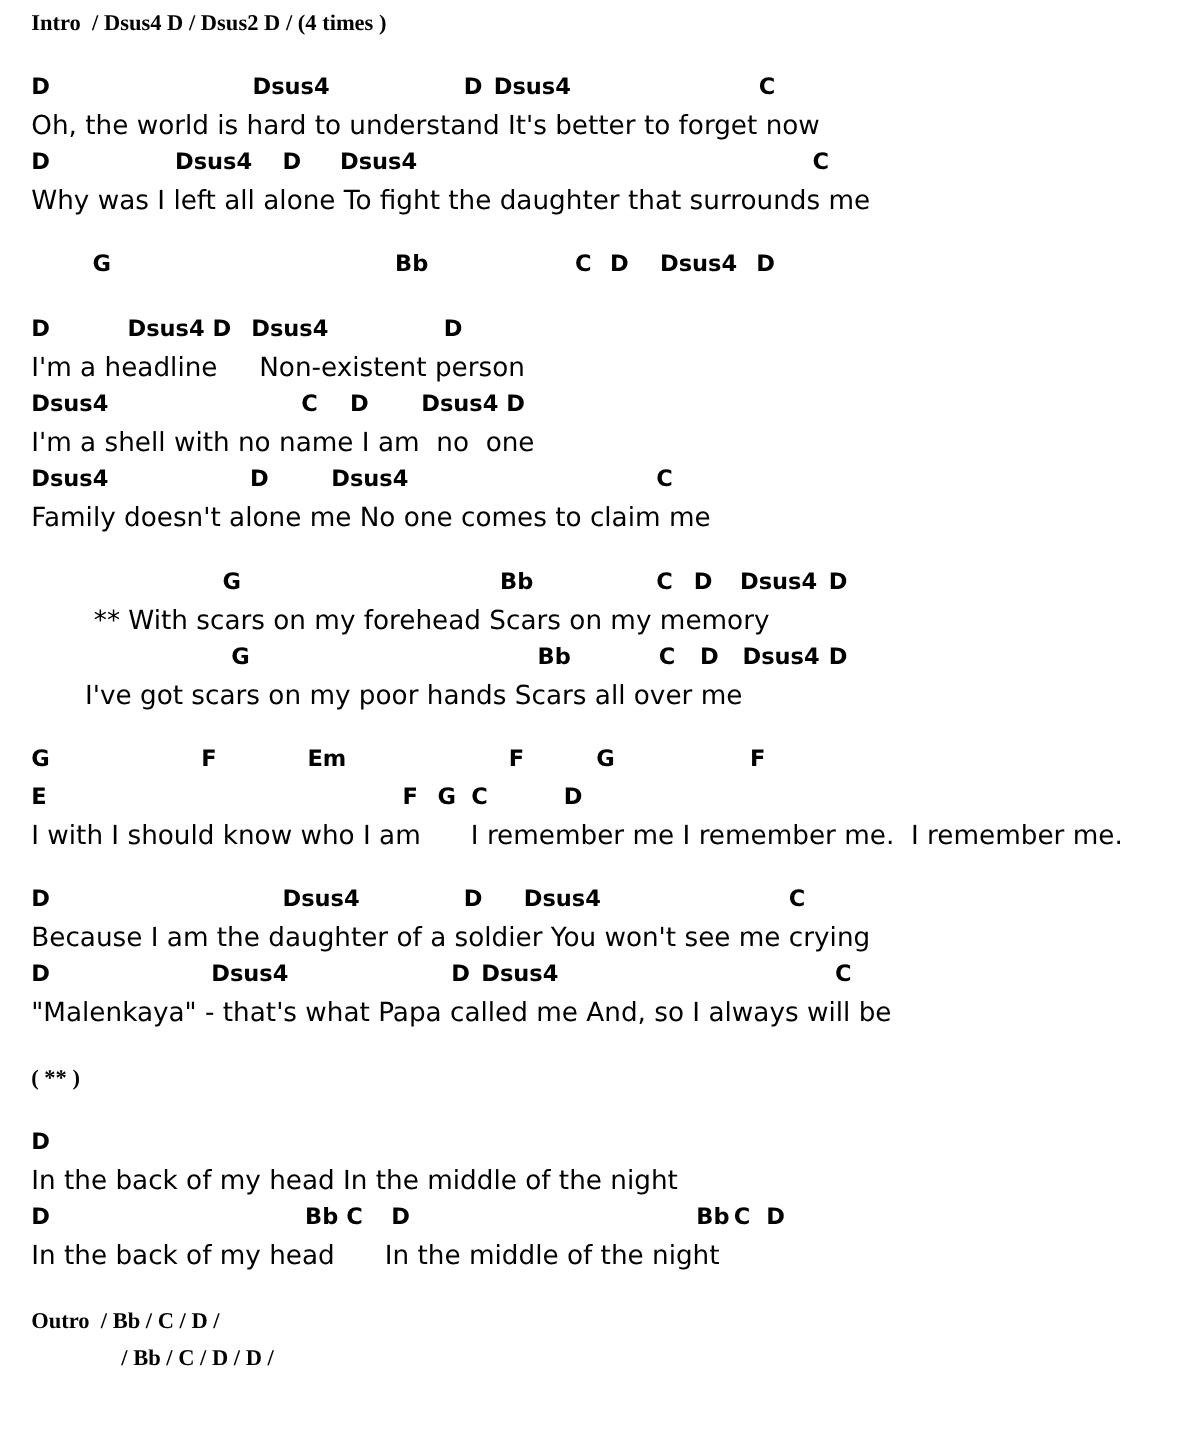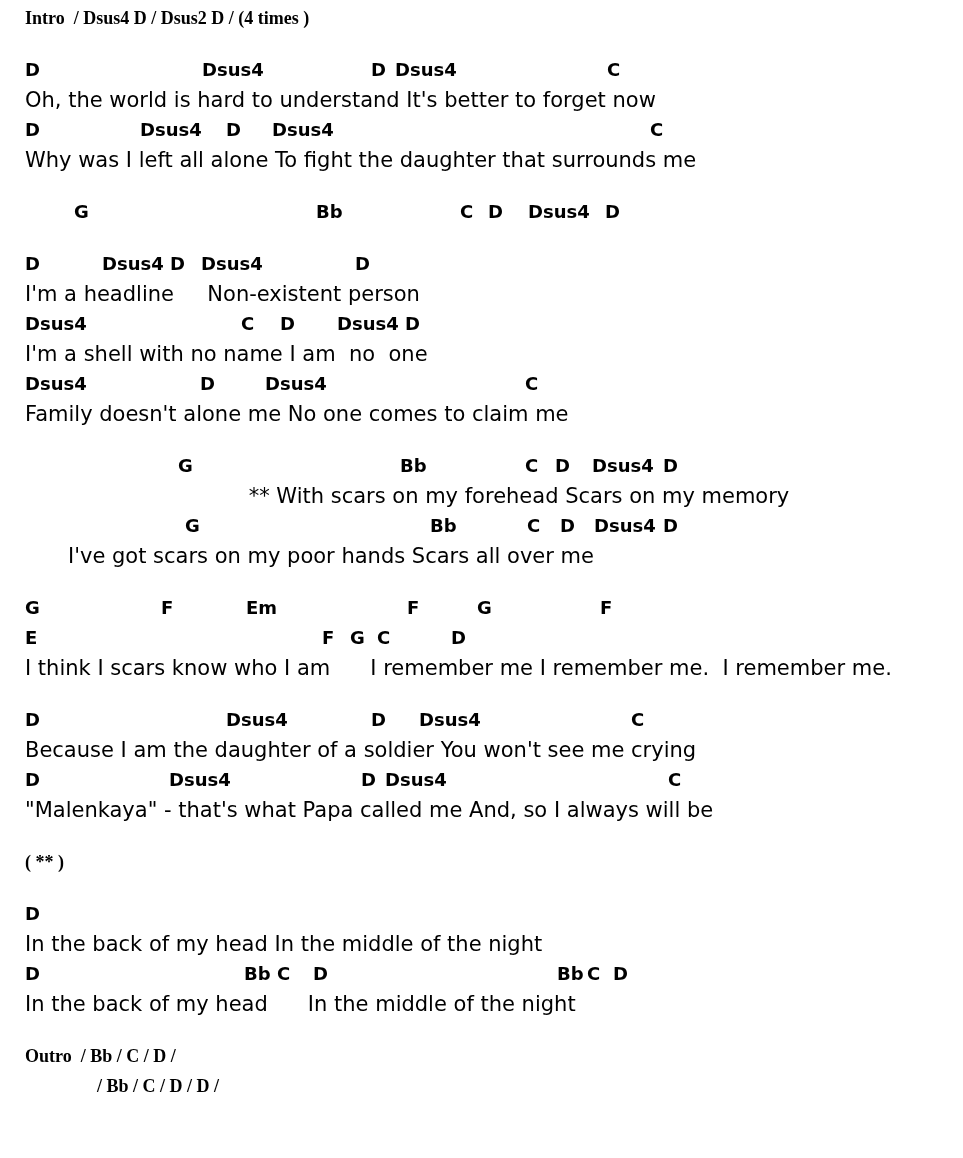--- a/index.html
+++ b/index.html
@@ -59,27 +59,27 @@
     <div class="line chords"><span class="chord" style="left: 49px;">G</span><span class="chord" style="left: 291px;">Bb</span><span class="chord" style="left: 435px;">C</span><span class="chord" style="left: 463px;">D</span><span class="chord" style="left: 503px;">Dsus4</span><span class="chord" style="left: 580px;">D</span></div>
     <div class="stanza-gap"></div>
     <div class="line chords"><span class="chord" style="left: 0px;">D</span><span class="chord" style="left: 77px;">Dsus4</span><span class="chord" style="left: 145px;">D</span><span class="chord" style="left: 176px;">Dsus4</span><span class="chord" style="left: 330px;">D</span></div>
     <div class="line lyric">I'm a headline     Non-existent person</div>
     <div class="line chords"><span class="chord" style="left: 0px;">Dsus4</span><span class="chord" style="left: 216px;">C</span><span class="chord" style="left: 255px;">D</span><span class="chord" style="left: 312px;">Dsus4</span><span class="chord" style="left: 380px;">D</span></div>
     <div class="line lyric">I'm a shell with no name I am  no  one</div>
     <div class="line chords"><span class="chord" style="left: 0px;">Dsus4</span><span class="chord" style="left: 175px;">D</span><span class="chord" style="left: 240px;">Dsus4</span><span class="chord" style="left: 500px;">C</span></div>
     <div class="line lyric">Family doesn't alone me No one comes to claim me</div>
     <div class="stanza-gap"></div>
     <div class="line chords"><span class="chord" style="left: 153px;">G</span><span class="chord" style="left: 375px;">Bb</span><span class="chord" style="left: 500px;">C</span><span class="chord" style="left: 530px;">D</span><span class="chord" style="left: 567px;">Dsus4</span><span class="chord" style="left: 638px;">D</span></div>
-    <div class="line lyric" style="padding-left: 50px; text-align: center;">** With scars on my forehead Scars on my memory</div>
+    <div class="line lyric" style="padding-left: 50px;">** With scars on my forehead Scars on my memory</div>
     <div class="line chords"><span class="chord" style="left: 160px;">G</span><span class="chord" style="left: 405px;">Bb</span><span class="chord" style="left: 502px;">C</span><span class="chord" style="left: 535px;">D</span><span class="chord" style="left: 569px;">Dsus4</span><span class="chord" style="left: 638px;">D</span></div>
     <div class="line lyric" style="padding-left: 43px;">I've got scars on my poor hands Scars all over me</div>
     <div class="stanza-gap"></div>
     <div class="line chords"><span class="chord" style="left: 0px;">G</span><span class="chord" style="left: 136px;">F</span><span class="chord" style="left: 221px;">Em</span><span class="chord" style="left: 382px;">F</span><span class="chord" style="left: 452px;">G</span><span class="chord" style="left: 575px;">F</span></div>
     <div class="line chords"><span class="chord" style="left: 0px;">E</span><span class="chord" style="left: 297px;">F</span><span class="chord" style="left: 325px;">G</span><span class="chord" style="left: 352px;">C</span><span class="chord" style="left: 426px;">D</span></div>
-    <div class="line lyric">I think I scars know who I am      I remember me I remember me.  I remember me.</div>
+    <div class="line lyric">I with I should know who I am      I remember me I remember me.  I remember me.</div>
     <div class="stanza-gap"></div>
     <div class="line chords"><span class="chord" style="left: 0px;">D</span><span class="chord" style="left: 201px;">Dsus4</span><span class="chord" style="left: 346px;">D</span><span class="chord" style="left: 394px;">Dsus4</span><span class="chord" style="left: 606px;">C</span></div>
     <div class="line lyric">Because I am the daughter of a soldier You won't see me crying</div>
     <div class="line chords"><span class="chord" style="left: 0px;">D</span><span class="chord" style="left: 144px;">Dsus4</span><span class="chord" style="left: 336px;">D</span><span class="chord" style="left: 360px;">Dsus4</span><span class="chord" style="left: 643px;">C</span></div>
     <div class="line lyric">"Malenkaya" - that's what Papa called me And, so I always will be</div>
     <div class="stanza-gap"></div>
     <div class="line label">( ** )</div>
     <div class="stanza-gap"></div>
     <div class="line chords"><span class="chord" style="left: 0px;">D</span></div>
     <div class="line lyric">In the back of my head In the middle of the night</div>

